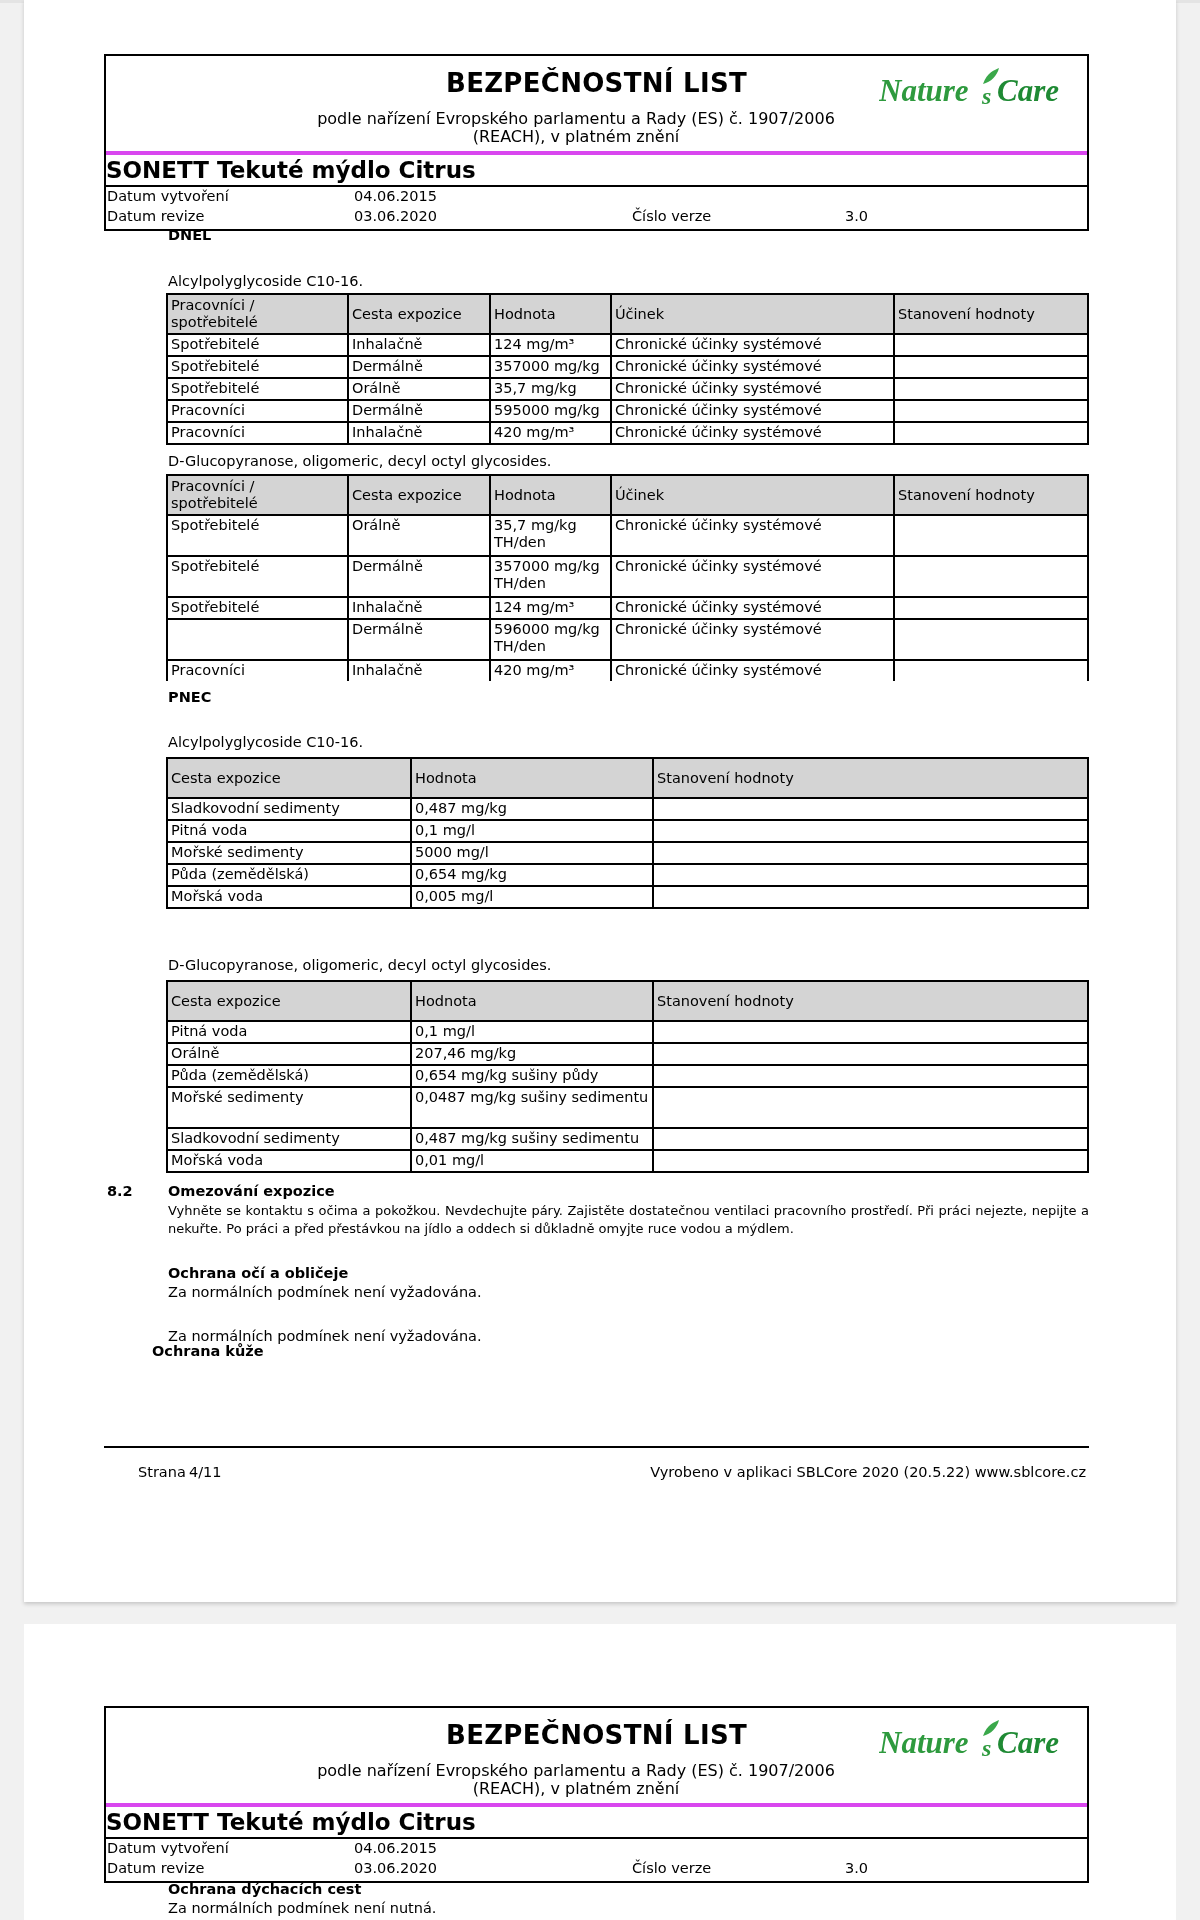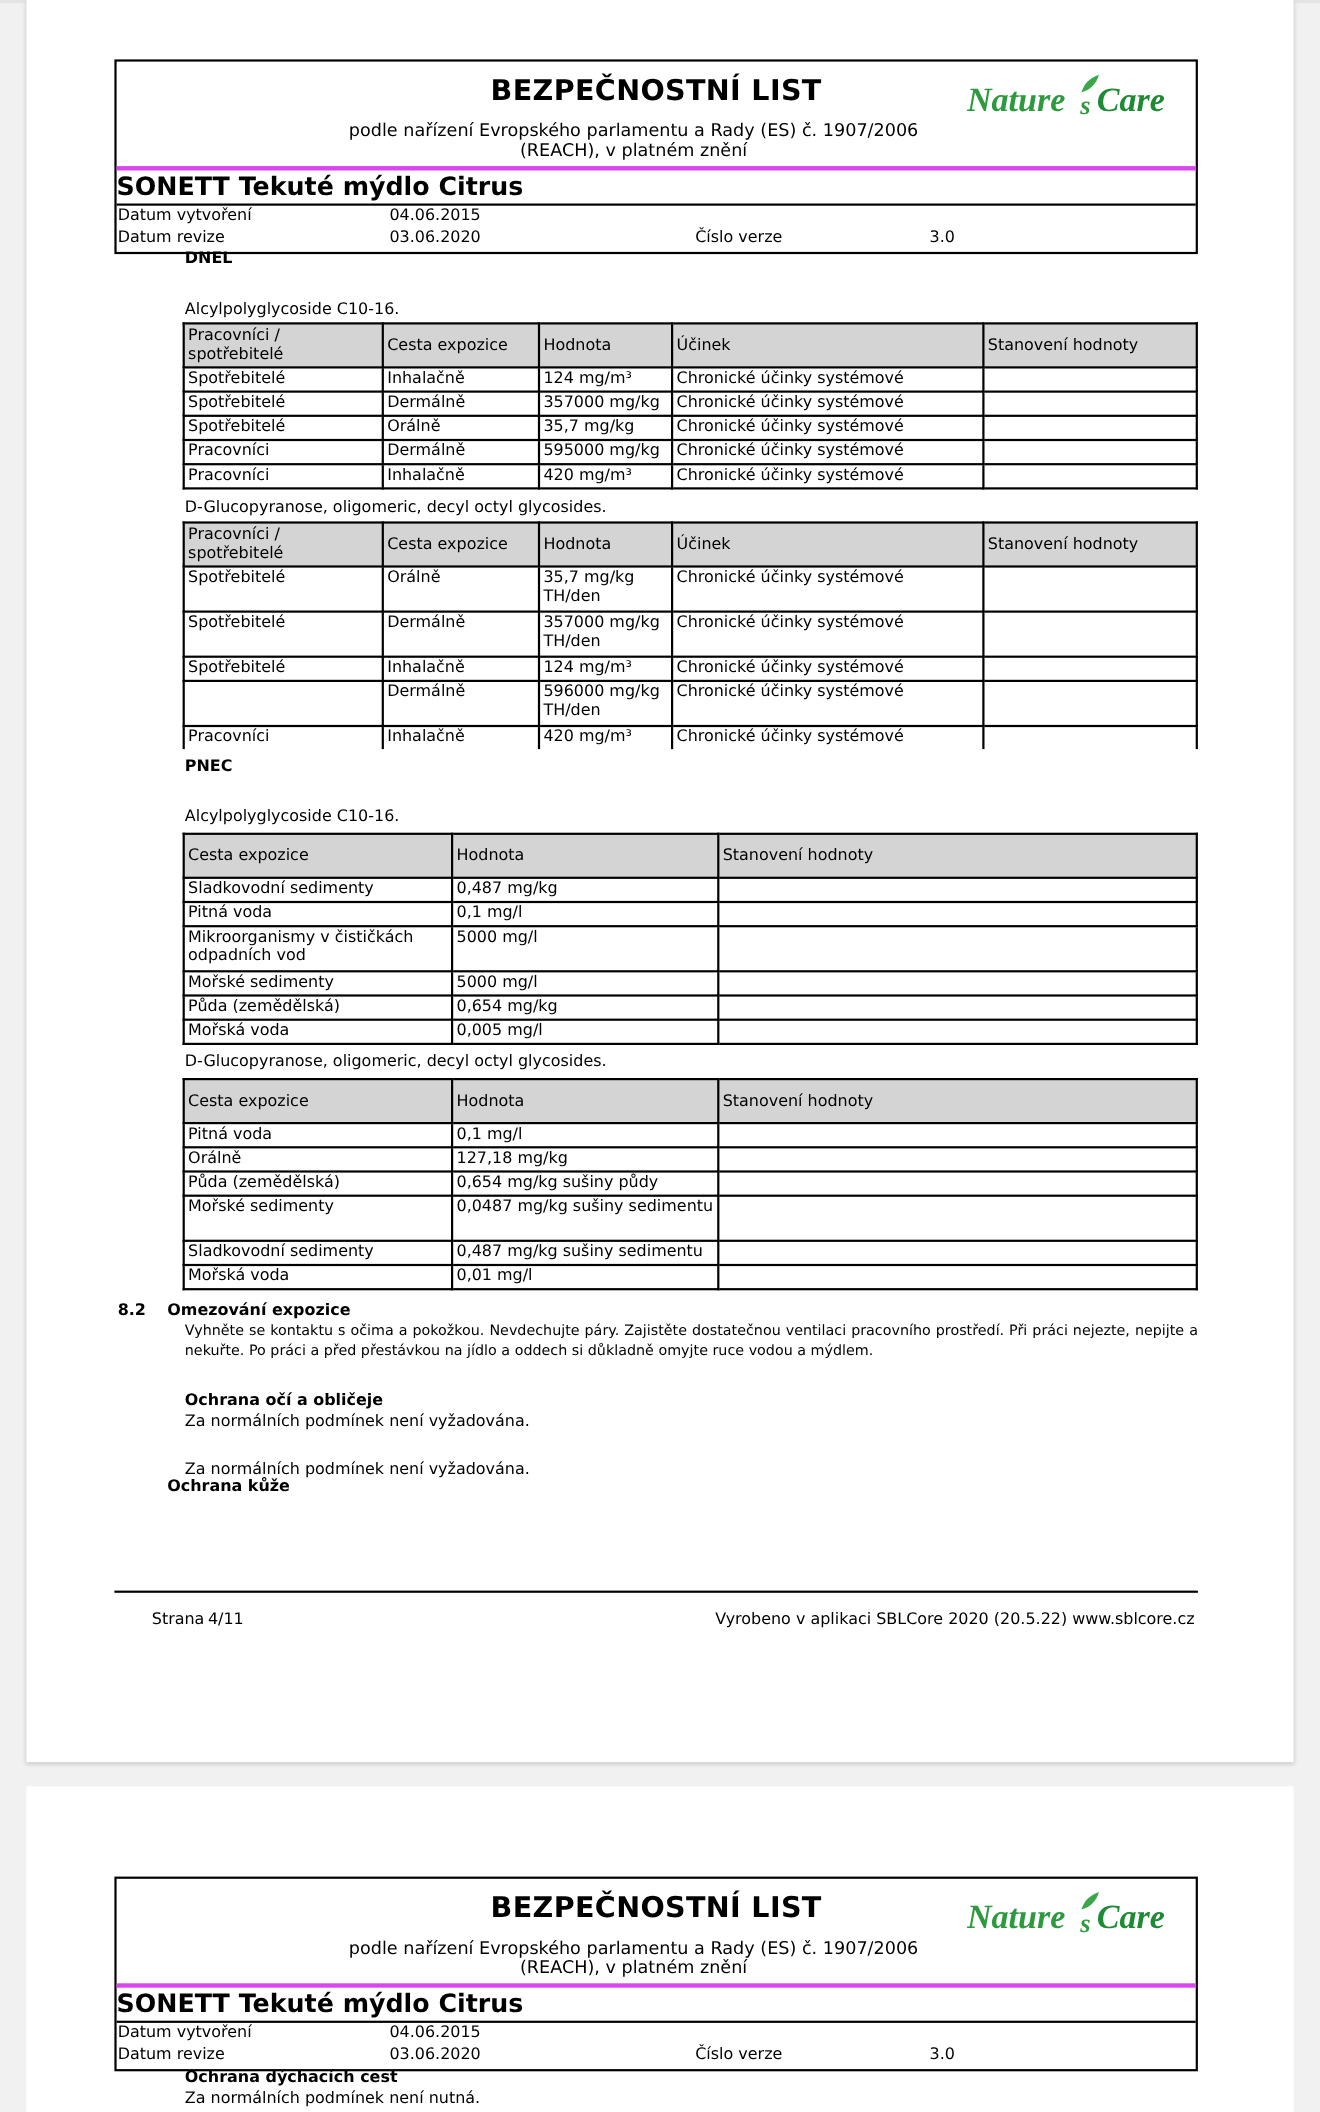--- a/index.html
+++ b/index.html
@@ -204,25 +204,20 @@
     <tr>
           <td>Sladkovodní sedimenty</td>
           <td>0,487 mg/kg</td>
           <td></td>
         </tr>
     <tr>
           <td>Pitná voda</td>
           <td>0,1 mg/l</td>
           <td></td>
         </tr>
-    <tr class="tall">
-          <td>Mikroorganismy v čističkách odpadních vod</td>
-          <td>5000 mg/l</td>
-          <td></td>
-        </tr>
     <tr>
           <td>Mořské sedimenty</td>
           <td>5000 mg/l</td>
           <td></td>
         </tr>
     <tr>
           <td>Půda (zemědělská)</td>
           <td>0,654 mg/kg</td>
           <td></td>
         </tr>
@@ -248,21 +243,21 @@
       <th>Hodnota</th>
       <th>Stanovení hodnoty</th>
     </tr>
     <tr>
           <td>Pitná voda</td>
           <td>0,1 mg/l</td>
           <td></td>
         </tr>
     <tr>
           <td>Orálně</td>
-          <td>127,18 mg/kg</td>
+          <td>207,46 mg/kg</td>
           <td></td>
         </tr>
     <tr>
           <td>Půda (zemědělská)</td>
           <td>0,654 mg/kg sušiny půdy</td>
           <td></td>
         </tr>
     <tr class="tall">
           <td>Mořské sedimenty</td>
           <td style="white-space:nowrap;overflow:hidden;">0,0487 mg/kg sušiny sedimentu</td>
@@ -275,21 +270,21 @@
         </tr>
     <tr>
           <td>Mořská voda</td>
           <td>0,01 mg/l</td>
           <td></td>
         </tr>
   </tbody>
     </table>
 
   <div class="lbl bold" style="left:83px;top:1183px;">8.2</div>
-  <div class="lbl bold" style="left:128px;top:1183px;">Omezování expozice</div>
+  <div class="lbl bold" style="left:144px;top:1183px;">Omezování expozice</div>
   <div class="para" style="top:1202px;">Vyhněte se kontaktu s očima a pokožkou. Nevdechujte páry. Zajistěte dostatečnou ventilaci pracovního prostředí. Při práci nejezte, nepijte a nekuřte. Po práci a před přestávkou na jídlo a oddech si důkladně omyjte ruce vodou a mýdlem.</div>
   <div class="lbl bold" style="left:144px;top:1265px;">Ochrana očí a obličeje</div>
   <div class="lbl" style="left:144px;top:1284px;">Za normálních podmínek není vyžadována.</div>
   <div class="lbl bold" style="left:128px;top:1309px;margin-top:34px;">Ochrana kůže</div>
   <div class="lbl" style="left:144px;top:1328px;">Za normálních podmínek není vyžadována.</div>
 
   <div class="footer-rule"></div>
   <div class="footer" style="left:82px;margin-left:32px;">Strana</div>
   <div class="footer" style="left:165px;">4/11</div>
   <div class="footer" style="right:90px;text-align:center;">Vyrobeno v aplikaci SBLCore 2020 (20.5.22) www.sblcore.cz</div>

